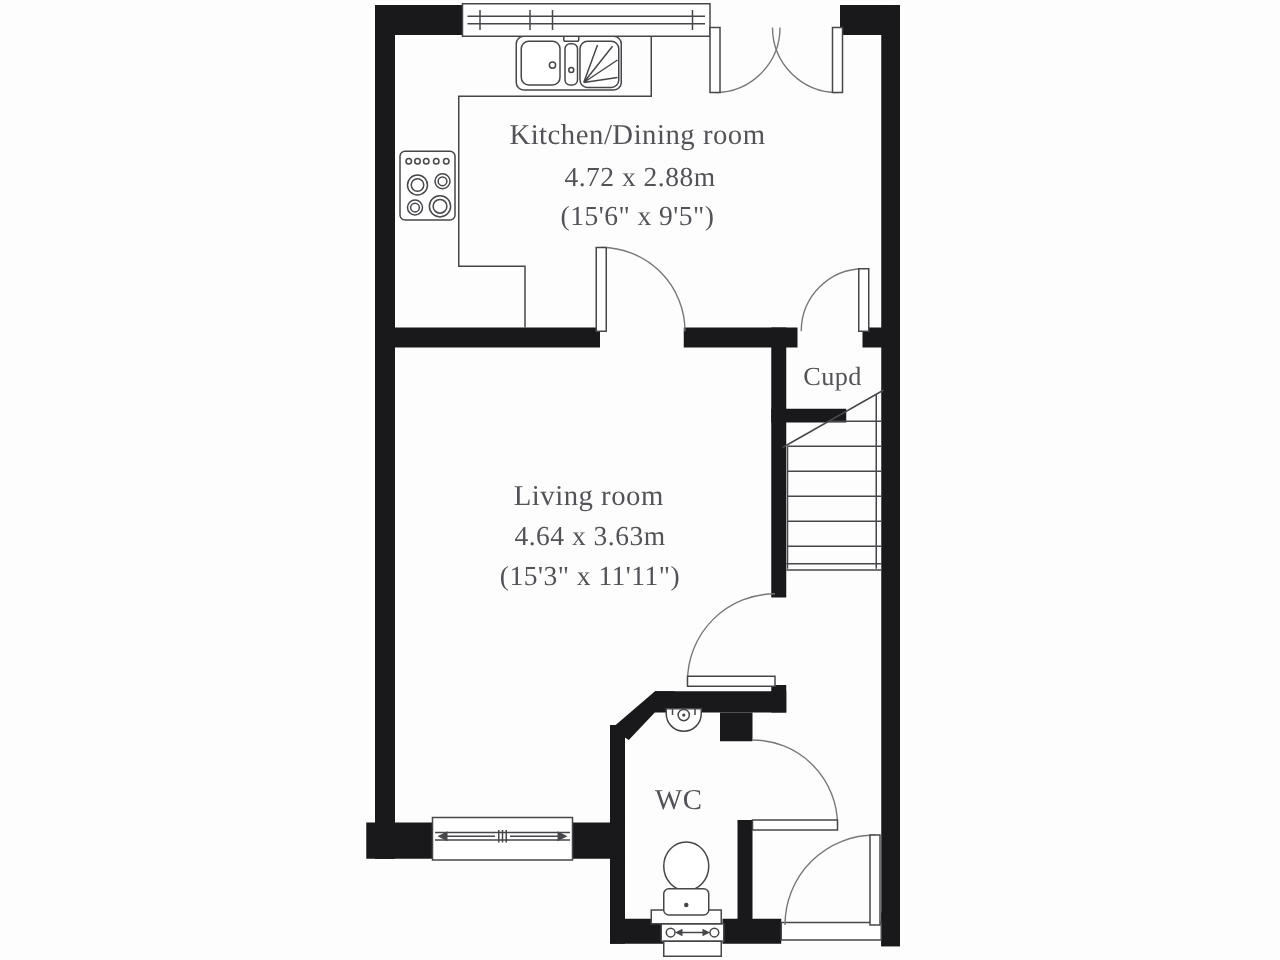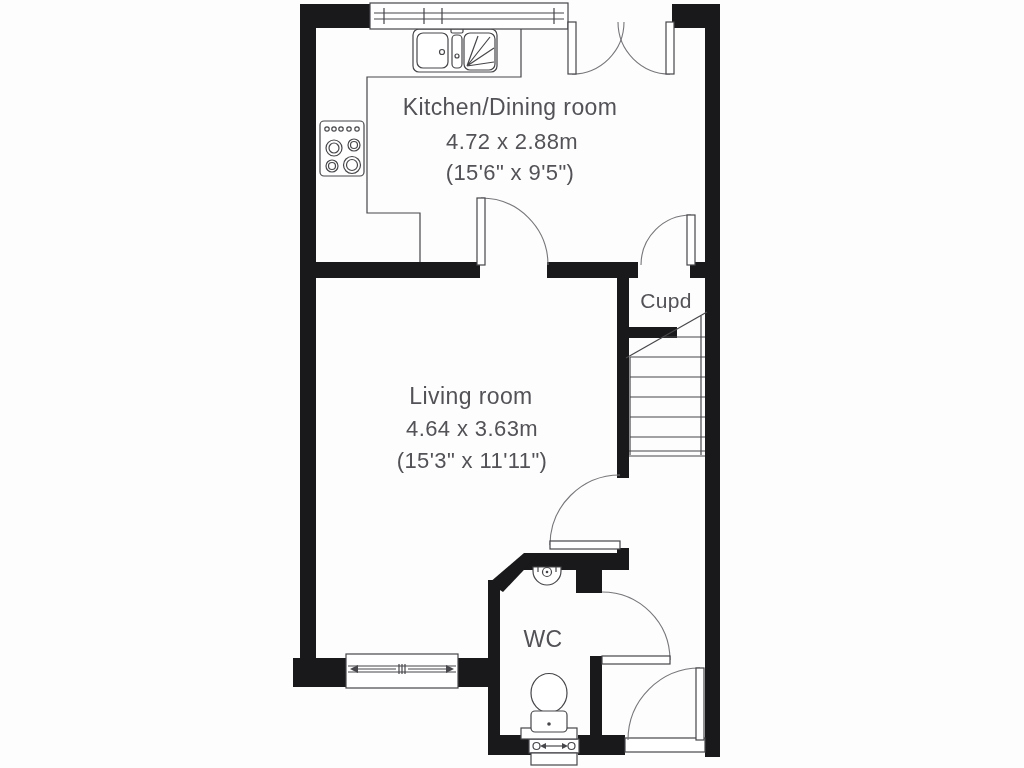--- a/index.html
+++ b/index.html
@@ -1,20 +1,20 @@
 <!DOCTYPE html>
 <html><head>
 <meta charset="utf-8">
 <style>
   html,body{margin:0;padding:0;background:#ffffff;}
   .canvas{
     position:relative;
     width:1024px;height:768px;
     background:#fdfdfd;
-    font-family:Liberation Sans, sans-serif;
+    font-family:Liberation Serif, serif;
     overflow:hidden;
   }
   svg{display:block;}
   .room-name{font-size:23px;fill:#525257;letter-spacing:.4px;}
   .room-dim{font-size:22px;fill:#525257;letter-spacing:.4px;}
   .room-small{font-size:21px;fill:#525257;letter-spacing:.3px;}
   text{text-anchor:middle;}
   .wall{fill:#19191b;stroke:none;}
   .thin{stroke:#47474b;stroke-width:1.2;fill:none;}
   .thinf{stroke:#47474b;stroke-width:1.2;fill:#ffffff;}

